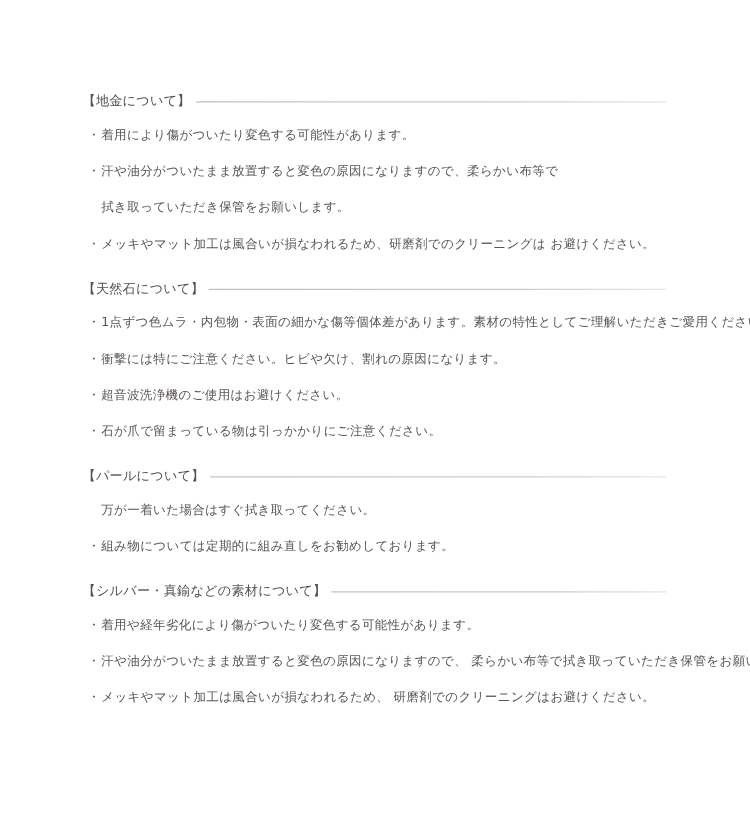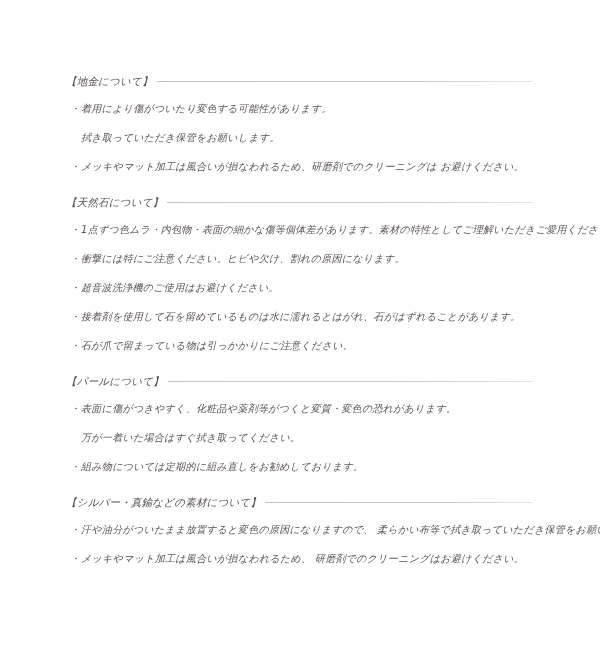--- a/index.html
+++ b/index.html
@@ -14,21 +14,20 @@
     font-family: "DejaVu Sans", "Liberation Sans", sans-serif;
     color: #5a5353;
     -webkit-font-smoothing: antialiased;
   }
   .page {
     box-sizing: border-box;
     width: 600px;
     height: 650px;
     padding: 74px 18px 0 66px;
     background: #ffffff;
-    font-style: italic;
   }
   .section { margin: 0; }
   .section + .section { margin-top: 20px; }
   .sec-header {
     display: flex;
     align-items: center;
     height: 14px;
     margin-bottom: 6px;
   }
   .sec-title {
@@ -71,58 +70,58 @@
 
 <div class="page">
   <div id="sections-root">
   <section class="section">
     <div class="sec-header">
       <h2 class="sec-title">【地金について】</h2>
       <div class="rule" style="width: 376px;"></div>
     </div>
     <div class="sec-body">
           <div class="line bullet"><span class="bullet-marker">・</span><span>着用により傷がついたり変色する可能性があります。</span></div>
+          <div class="line bullet"><span class="bullet-marker">・</span><span>汗や油分がついたまま放置すると変色の原因になりますので、柔らかい布等で</span></div>
           <div class="line indent"><span>拭き取っていただき保管をお願いします。</span></div>
           <div class="line bullet"><span class="bullet-marker">・</span><span>メッキやマット加工は風合いが損なわれるため、研磨剤でのクリーニングは お避けください。</span></div>
         </div>
   </section>
 
   <section class="section">
     <div class="sec-header">
       <h2 class="sec-title">【天然石について】</h2>
       <div class="rule" style="width: 366px;"></div>
     </div>
     <div class="sec-body">
           <div class="line bullet"><span class="bullet-marker">・</span><span>1点ずつ色ムラ・内包物・表面の細かな傷等個体差があります。素材の特性としてご理解いただきご愛用ください。</span></div>
           <div class="line bullet"><span class="bullet-marker">・</span><span>衝撃には特にご注意ください。ヒビや欠け、割れの原因になります。</span></div>
           <div class="line bullet"><span class="bullet-marker">・</span><span>超音波洗浄機のご使用はお避けください。</span></div>
-          <div class="line bullet"><span class="bullet-marker">・</span><span>接着剤を使用して石を留めているものは水に濡れるとはがれ、石がはずれることがあります。</span></div>
           <div class="line bullet"><span class="bullet-marker">・</span><span>石が爪で留まっている物は引っかかりにご注意ください。</span></div>
         </div>
   </section>
 
   <section class="section">
     <div class="sec-header">
       <h2 class="sec-title">【パールについて】</h2>
       <div class="rule" style="width: 365px;"></div>
     </div>
     <div class="sec-body">
-          <div class="line bullet"><span class="bullet-marker">・</span><span>表面に傷がつきやすく、化粧品や薬剤等がつくと変質・変色の恐れがあります。</span></div>
           <div class="line indent"><span>万が一着いた場合はすぐ拭き取ってください。</span></div>
           <div class="line bullet"><span class="bullet-marker">・</span><span>組み物については定期的に組み直しをお勧めしております。</span></div>
         </div>
   </section>
 
   <section class="section">
   </section>
 
   <section class="section">
     <div class="sec-header">
       <h2 class="sec-title">【シルバー・真鍮などの素材について】</h2>
       <div class="rule" style="width: 268px;"></div>
     </div>
     <div class="sec-body">
+          <div class="line bullet"><span class="bullet-marker">・</span><span>着用や経年劣化により傷がついたり変色する可能性があります。</span></div>
           <div class="line bullet"><span class="bullet-marker">・</span><span>汗や油分がついたまま放置すると変色の原因になりますので、 柔らかい布等で拭き取っていただき保管をお願いします。</span></div>
           <div class="line bullet"><span class="bullet-marker">・</span><span>メッキやマット加工は風合いが損なわれるため、 研磨剤でのクリーニングはお避けください。</span></div>
         </div>
   </section>
 </div>
 </div>
 
 </body></html>

